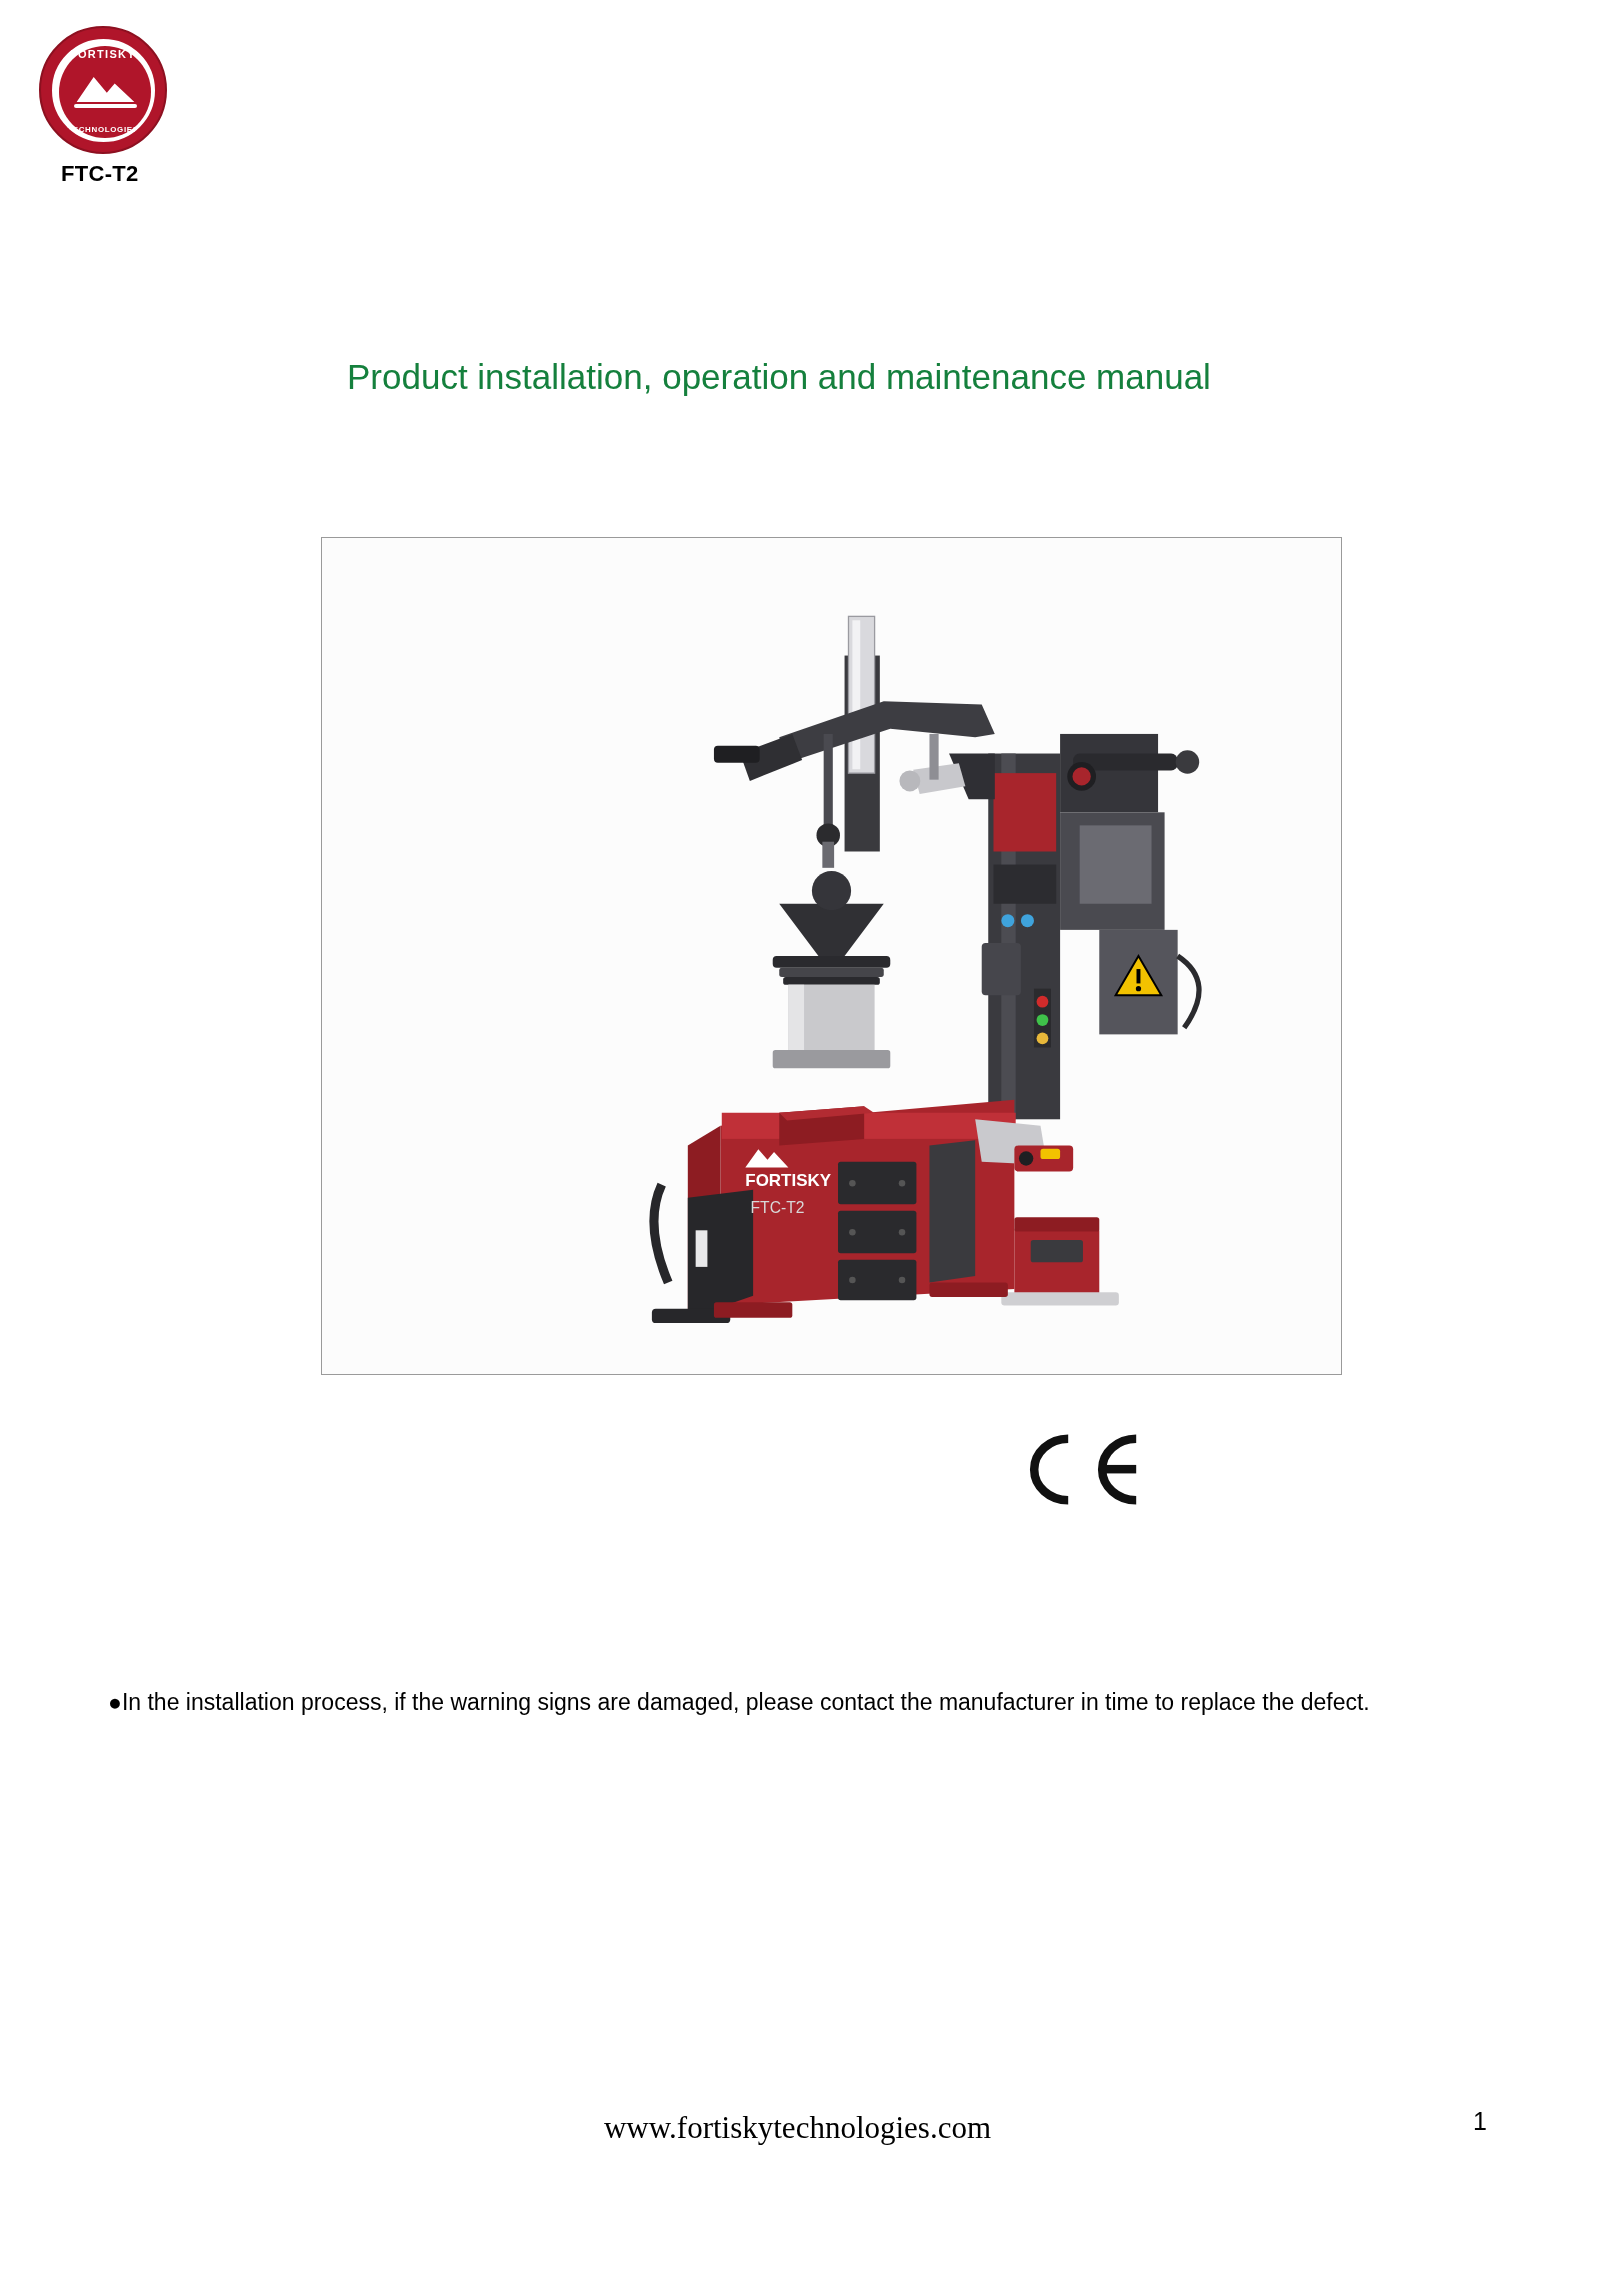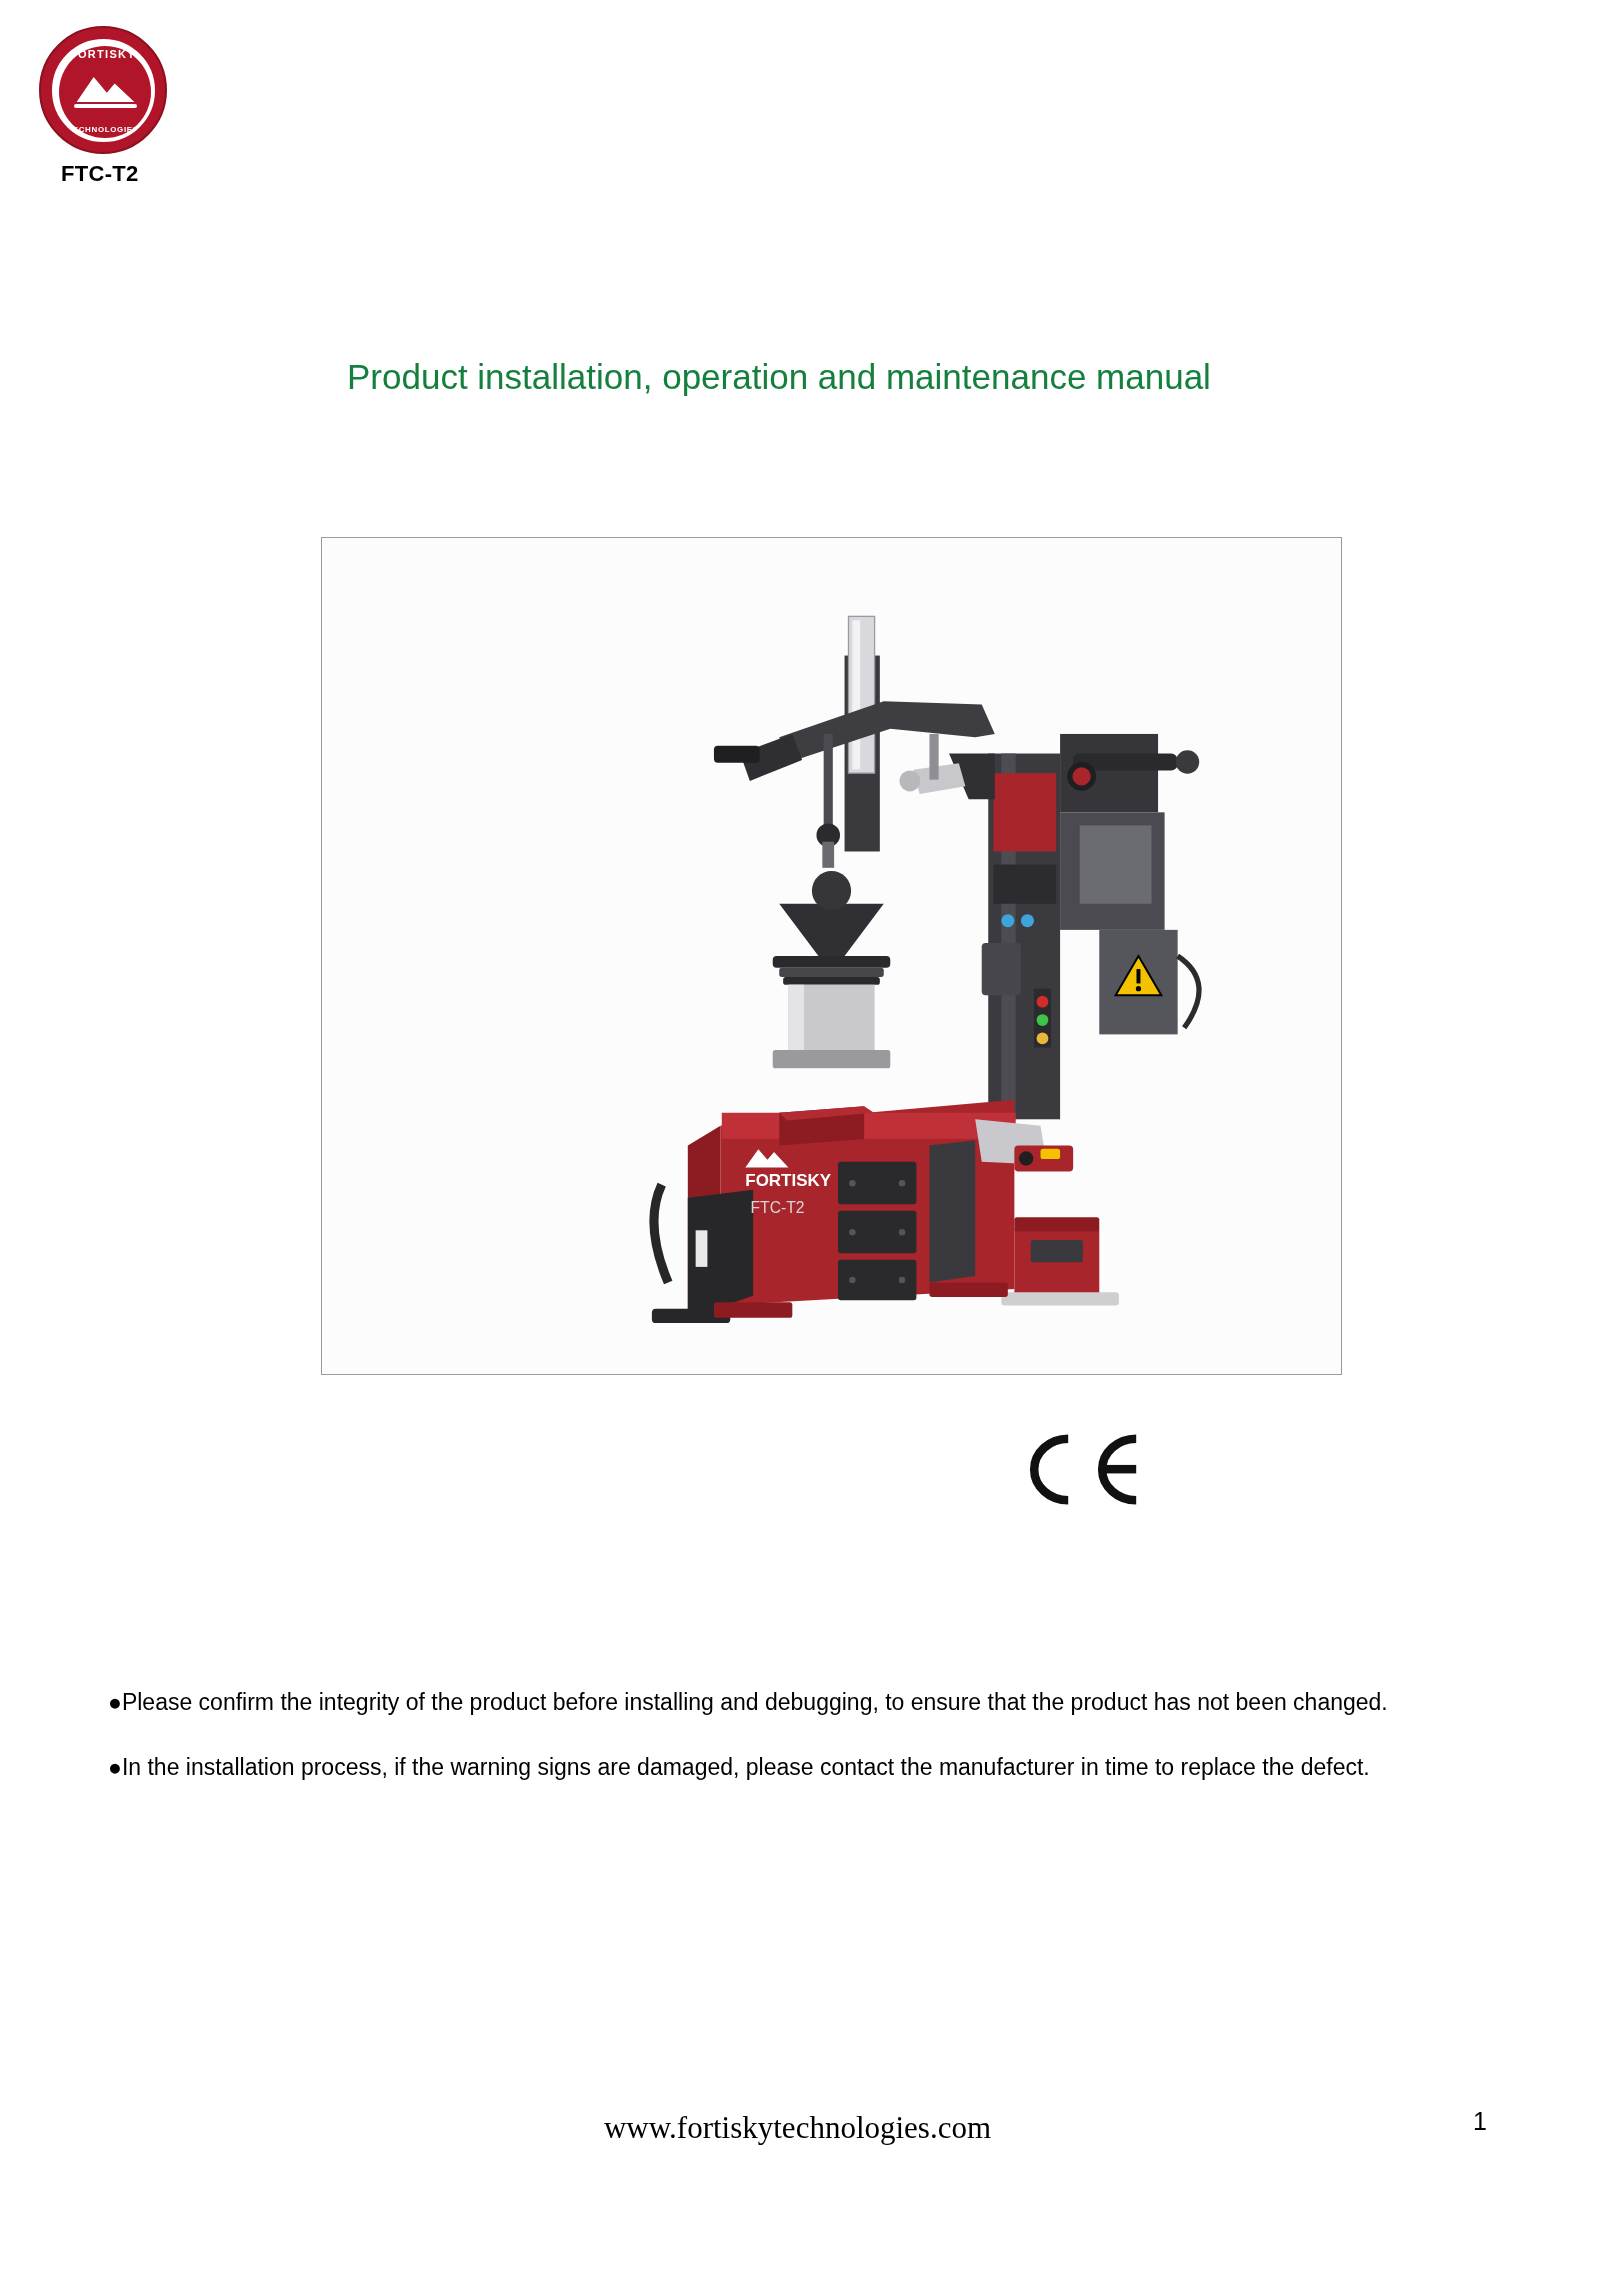--- a/index.html
+++ b/index.html
@@ -316,21 +316,20 @@
     </svg>
   </div>
 
   <svg class="ce-mark" viewBox="0 0 240 130">
     <path d="M92 18 a52 47 0 1 0 0 94" fill="none" stroke="#111" stroke-width="13"></path>
     <path d="M196 18 a52 47 0 1 0 0 94" fill="none" stroke="#111" stroke-width="13"></path>
     <rect x="140" y="58" width="56" height="13" fill="#111"></rect>
   </svg>
 
   <div class="notes">
-    <p class="note">●Please confirm the integrity of the product before installing and debugging, to ensure that the product has not been changed.</p>
     <p class="note justify">●In the installation process, if the warning signs are damaged, please contact the manufacturer in time to replace the defect.</p>
   </div>
 
   <div class="footer">
     <div class="footer-url">www.fortiskytechnologies.com</div>
     <div class="page-number">1</div>
   </div>
 
 </div>
 

